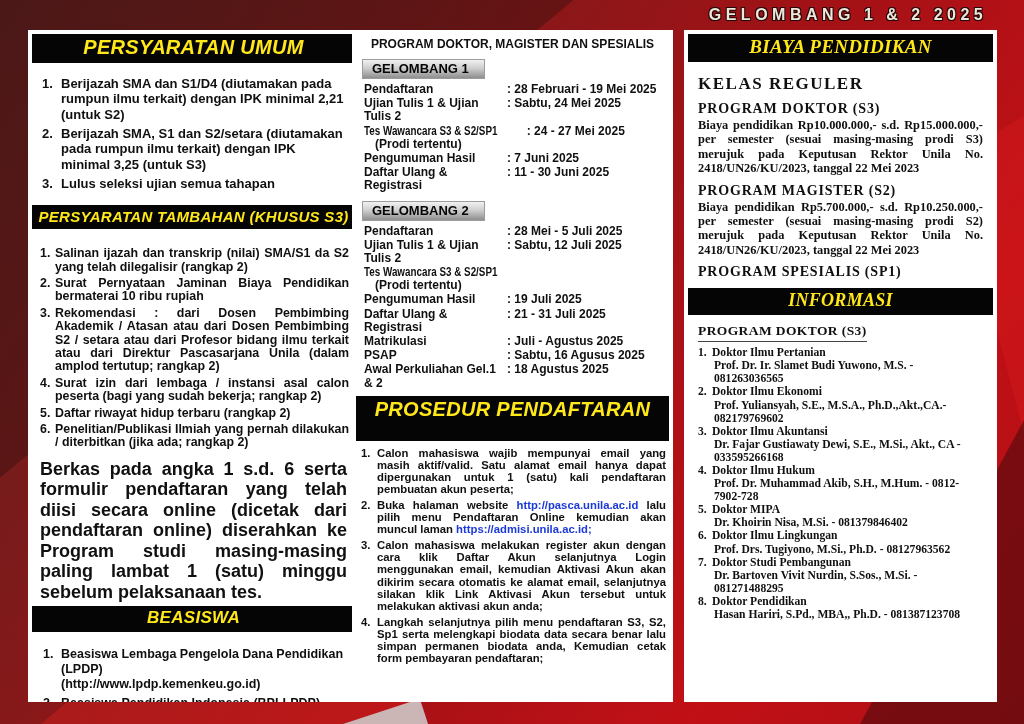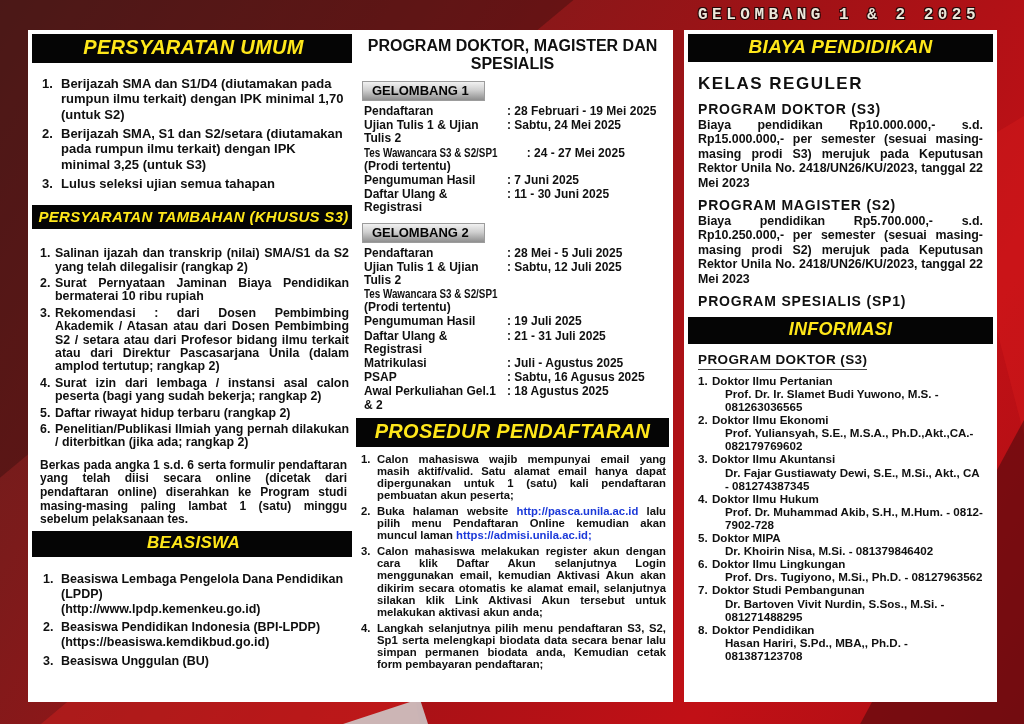--- a/index.html
+++ b/index.html
@@ -11,64 +11,64 @@
   .bg{position:absolute;inset:0;}
   .bg-grad{background:linear-gradient(125deg,#5e201e 0%,#7c1b1b 26%,#a01216 52%,#c11016 78%,#ad0f14 100%);}
   .facet{position:absolute;inset:0;}
   .facet-tl{background:rgba(45,12,14,.38);clip-path:polygon(0 0,56% 0,0 66%);}
   .facet-bl{background:rgba(225,35,32,.38);clip-path:polygon(4% 100%,36% 62%,41% 100%);}
   .facet-br{background:rgba(45,8,10,.45);clip-path:polygon(100% 58%,100% 100%,84% 100%);}
   .facet-r{background:rgba(220,30,28,.35);clip-path:polygon(93% 22%,100% 16%,100% 60%);}
   .facet-gray{position:absolute;inset:0;background:rgba(205,198,198,.9);clip-path:polygon(33.5% 100%,41% 96.5%,41.8% 100%);}
 
   .banner{
-    position:absolute;top:6px;left:698px;width:300px;
-    font-family:Liberation Mono, monospace;font-weight:bold;font-size:16px;
+    position:absolute;top:6px;left:698px;width:300px;text-align:center;
+    font-family:Liberation Sans, sans-serif;font-weight:bold;font-size:16px;
     letter-spacing:4.5px;color:#ece7da;white-space:nowrap;
     text-shadow:1px 1px 0 #260808,-1px -1px 0 #260808,1px -1px 0 #260808,-1px 1px 0 #260808;
   }
 
   .card{position:absolute;top:30px;height:672px;background:#ffffff;overflow:hidden;}
   #card-left{left:28px;width:331px;}
   #card-mid{left:352px;width:321px;}
-  #card-right{left:684px;width:313px;}
+  #card-right{left:684px;width:313px;font-family:Liberation Serif, serif;}
 
   .hbar{background:#050505;color:#ffe71a;font-style:italic;font-weight:bold;
         text-align:center;margin:4px 4px 0;letter-spacing:.3px;}
   .h-umum{font-size:20px;padding:2px 0 4px;}
   .h-tamb{font-size:15px;padding:3px 0 4px;margin-top:14px;}
   .h-beas{font-size:17px;padding:2px 0 4px;}
   .h-jadwal{font-size:20px;padding:2px 0 4px;}
-  .h-prosedur{font-size:20px;padding:2px 0 4px;margin-top:6px;}
+  .h-prosedur{font-size:20px;padding:2px 0 20px;margin-top:6px;}
   .h-biaya{font-size:19px;padding:2px 0 4px;}
   .h-info{font-size:18px;padding:2px 16px 4px;margin-top:8px;}
 
   
   .u-list{margin:13px 12px 0 14px;font-size:13px;font-weight:bold;line-height:1.18;}
   .u-item{display:flex;margin-bottom:4px;}
   .u-num{flex:0 0 19px;}
   .t-list{margin:18px 10px 0 12px;font-size:12.4px;font-weight:bold;line-height:1.08;}
   .t-item{display:flex;margin-bottom:3px;}
   .t-num{flex:0 0 15px;}
   .t-text{flex:1;text-align:justify;}
-  .note{margin:9px 12px 0;font-size:12px;font-weight:bold;line-height:1.14;text-align:justify;}
+  .note{margin:9px 12px 0;font-size:18px;font-weight:bold;line-height:1.14;text-align:justify;}
   .b-list{margin:15px 10px 0 15px;font-size:12.5px;font-weight:bold;line-height:1.18;}
   .b-item{display:flex;margin-bottom:4px;}
   .b-num{flex:0 0 18px;}
 
   
-  .subtitle{margin:7px 4px 0;text-align:center;font-weight:bold;font-size:16px;}
+  .subtitle{margin:7px 4px 0;text-align:center;font-weight:bold;font-size:12px;}
   .gelbar{margin:8px 0 4px 10px;width:112px;
     background:linear-gradient(180deg,#f1f1f1 0%,#cfcfcf 45%,#8f8f8f 100%);
     border:1px solid #9c9c9c;color:#050505;font-weight:bold;font-size:13px;
     padding:1px 0 2px 9px;}
   .srow{display:flex;margin:0 8px 1px 12px;font-size:12px;font-weight:bold;line-height:1.1;}
   .slabel{flex:0 0 143px;}
   .sval{flex:1;}
-  .lbl2{display:block;}
+  .lbl2{display:block;margin-left:11px;}
   .lbl2:empty{display:none;}
   .cond .lbl1{display:inline-block;transform:scaleX(.82);transform-origin:0 50%;white-space:nowrap;}
   .p-list{margin:6px 7px 0 9px;font-size:11.3px;font-weight:bold;line-height:1.07;}
   .p-item{display:flex;margin-bottom:4px;}
   .p-num{flex:0 0 16px;}
   .p-body{flex:1;text-align:justify;}
   .seg-l{color:#1b39d9;}
 
   
   .kelas{margin:12px 14px 0;font-size:17px;font-weight:bold;letter-spacing:1.5px;}
@@ -76,42 +76,42 @@
   .bp-h{font-size:14px;font-weight:bold;letter-spacing:.8px;margin-bottom:1px;}
   .bp-b{font-size:12.4px;font-weight:bold;line-height:1.16;text-align:justify;}
   .info-section{margin:6px 14px 0;}
   .info-heading span{display:inline-block;font-size:13.5px;font-weight:bold;letter-spacing:.4px;
     border-bottom:1.5px solid #444;padding-bottom:2px;}
   .entries{margin-top:4px;}
   .entry{font-size:11.6px;font-weight:bold;line-height:1.13;}
   .e1{display:flex;}
   .e-num{flex:0 0 14px;}
   .e-num:empty{display:none;}
-  .e2{margin-left:27px;}
+  .e2{margin-left:16px;}
   .e2:empty{display:none;}
 </style>
 </head>
 <body>
 
 <div class="bg bg-grad"></div>
 <div class="facet facet-tl"></div>
 <div class="facet facet-bl"></div>
 <div class="facet facet-r"></div>
 <div class="facet facet-br"></div>
 <div class="facet-gray"></div>
 
 <div class="banner">GELOMBANG 1 &amp; 2 2025</div>
 
 <div class="card" id="card-left">
   <div class="hbar h-umum">PERSYARATAN UMUM</div>
   <div class="u-list">
 
       <div class="u-item">
         <span class="u-num">1.</span>
-        <div class="u-text">Berijazah SMA dan S1/D4 (diutamakan pada rumpun ilmu terkait) dengan IPK minimal 1,70 (untuk S2)</div>
+        <div class="u-text">Berijazah SMA dan S1/D4 (diutamakan pada rumpun ilmu terkait) dengan IPK minimal 2,21 (untuk S2)</div>
       </div>
 
       <div class="u-item">
         <span class="u-num">2.</span>
         <div class="u-text">Berijazah SMA, S1 dan S2/setara (diutamakan pada rumpun ilmu terkait) dengan IPK minimal 3,25 (untuk S3)</div>
       </div>
 
       <div class="u-item">
         <span class="u-num">3.</span>
         <div class="u-text">Lulus seleksi ujian semua tahapan</div>
@@ -374,21 +374,21 @@
                 <span class="e-name">Doktor Ilmu Ekonomi</span>
               </div>
               <div class="e2">Prof. Yuliansyah, S.E., M.S.A., Ph.D.,Akt.,CA.- 082179769602</div>
             </div>
 
             <div class="entry">
               <div class="e1">
                 <span class="e-num">3.</span>
                 <span class="e-name">Doktor Ilmu Akuntansi</span>
               </div>
-              <div class="e2">Dr. Fajar Gustiawaty Dewi, S.E., M.Si., Akt., CA - 081274387345</div>
+              <div class="e2">Dr. Fajar Gustiawaty Dewi, S.E., M.Si., Akt., CA - 033595266168</div>
             </div>
 
             <div class="entry">
               <div class="e1">
                 <span class="e-num">4.</span>
                 <span class="e-name">Doktor Ilmu Hukum</span>
               </div>
               <div class="e2">Prof. Dr. Muhammad Akib, S.H., M.Hum. - 0812-7902-728</div>
             </div>
 

